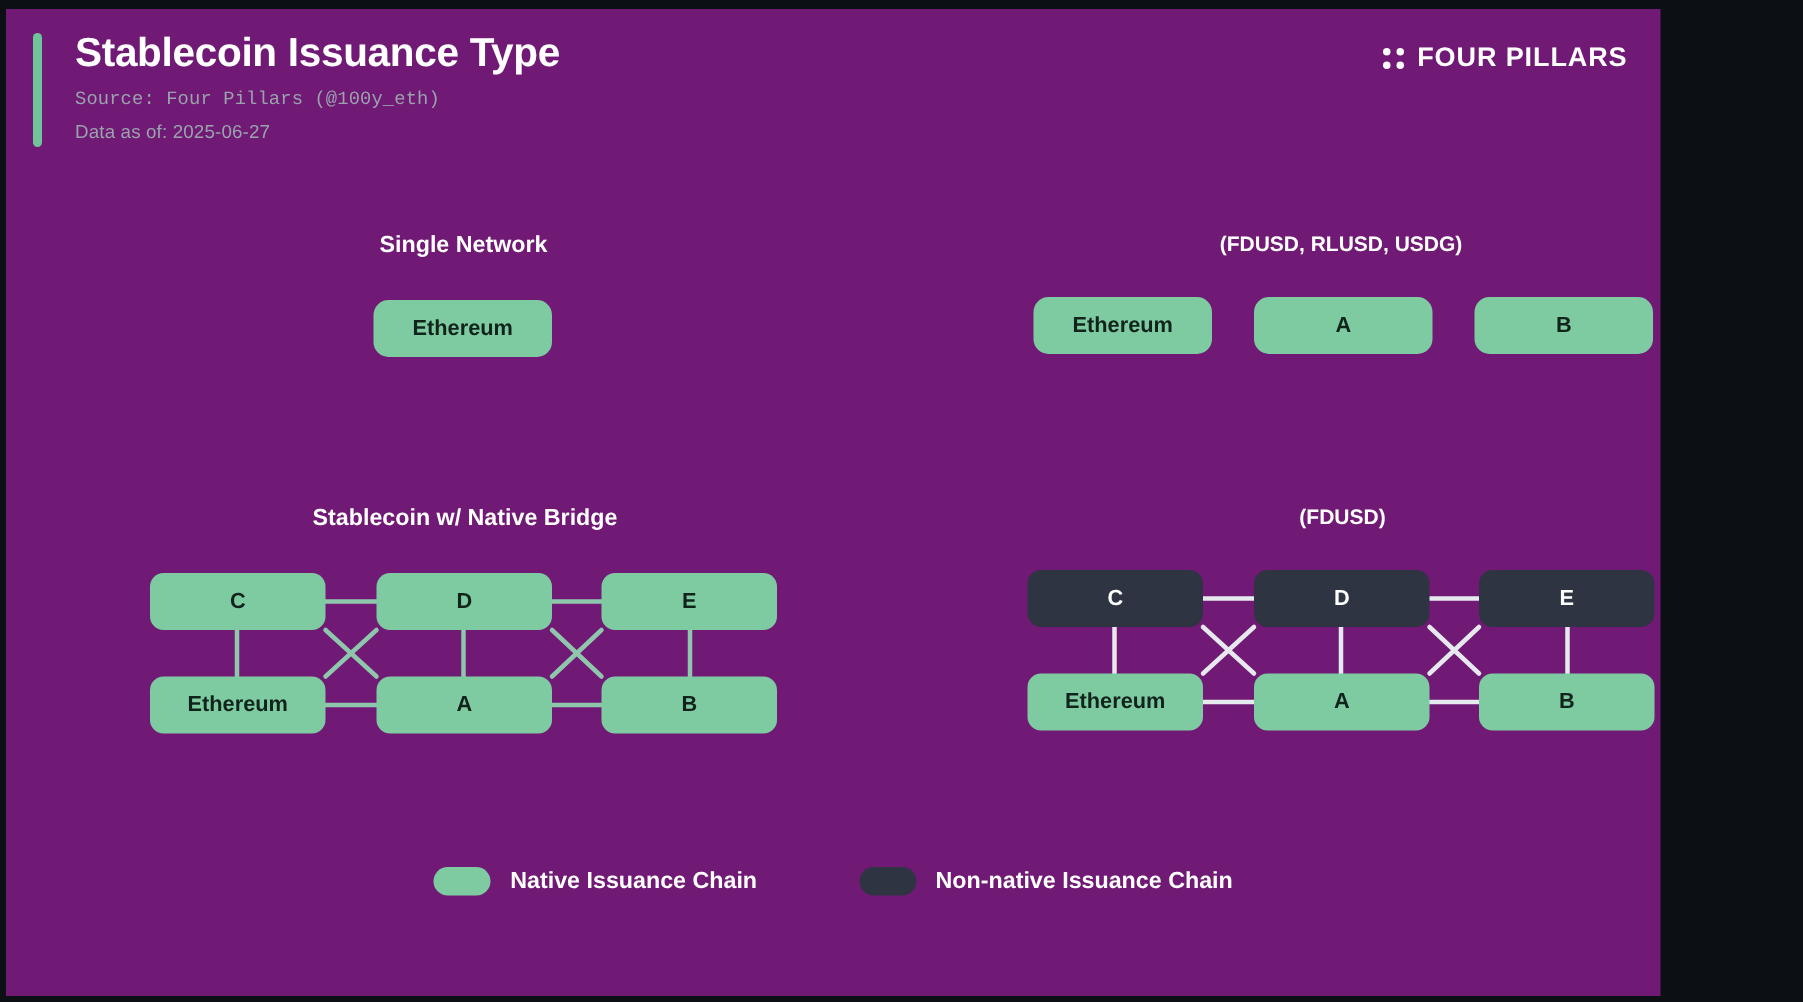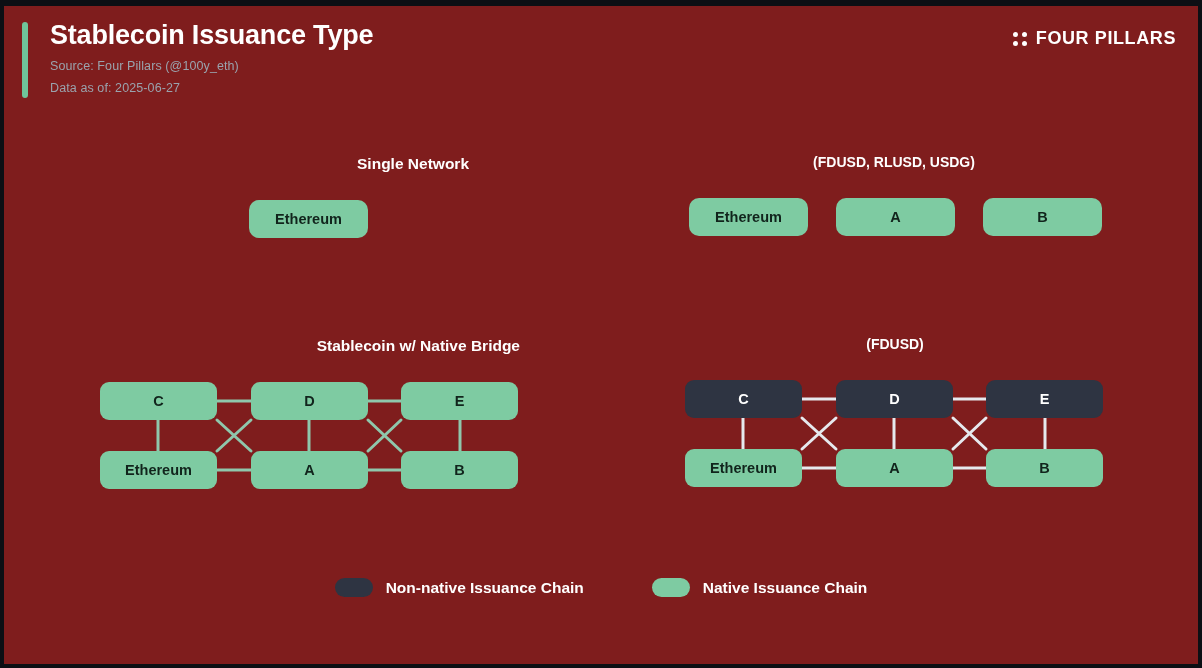--- a/index.html
+++ b/index.html
@@ -10,23 +10,23 @@
     height: 668px;
     background: #0c0f14;
     font-family: "Liberation Sans", sans-serif;
     overflow: hidden;
   }
 
   #canvas {
     position: absolute;
     left: 4px;
     top: 6px;
-    width: 1194px;
+    width: 1103px;
     height: 658px;
-    background: #7f1d1d;
+    background: #701a75;
     overflow: hidden;
   }
 
   
   .header { position: absolute; left: 0; top: 0; width: 100%; height: 110px; }
 
   .accent-bar {
     position: absolute;
     left: 18px; top: 16px;
     width: 6px; height: 76px;
@@ -43,21 +43,21 @@
     letter-spacing: -0.2px;
   }
 
   .sub-line {
     position: absolute;
     left: 46px;
     font-size: 12.5px;
     color: #9aa3ad;
     letter-spacing: 0.1px;
   }
-  .sub-source { top: 53px; }
+  .sub-source { top: 53px; font-family: Liberation Mono, monospace; }
   .sub-date   { top: 75px; }
 
   
   .brand {
     position: absolute;
     right: 22px; top: 22px;
     display: flex;
     align-items: center;
     gap: 9px;
   }
@@ -72,21 +72,21 @@
     font-size: 18px;
     font-weight: bold;
     color: #ffffff;
     letter-spacing: 0.6px;
     text-align: right;
   }
 
   
   .panel { position: absolute; }
   .panel-title {
-    text-align: right;
+    text-align: center;
     font-size: 15.5px;
     font-weight: bold;
     color: #ffffff;
     line-height: 1.28;
     white-space: nowrap;
   }
   .panel-sub {
     text-align: center;
     font-size: 14px;
     font-weight: bold;
@@ -246,22 +246,22 @@
       <div class="node non-native" style="left:151px; top:0px;  width:117px; height:38px;">D</div>
       <div class="node non-native" style="left:301px; top:0px;  width:117px; height:38px;">E</div>
       <div class="node native" style="left:0px;   top:69px; width:117px; height:38px;">Ethereum</div>
       <div class="node native" style="left:151px; top:69px; width:117px; height:38px;">A</div>
       <div class="node native" style="left:301px; top:69px; width:117px; height:38px;">B</div>
     </div>
   </div>
 
   <div class="legend">
     <div class="legend-item">
+      <span class="legend-swatch native"></span>
+      <span class="legend-label">Native Issuance Chain</span>
+    </div>
+    <div class="legend-item">
       <span class="legend-swatch non-native"></span>
       <span class="legend-label">Non-native Issuance Chain</span>
     </div>
-    <div class="legend-item">
-      <span class="legend-swatch native"></span>
-      <span class="legend-label">Native Issuance Chain</span>
-    </div>
   </div>
 
 </div>
 
 </body></html>

